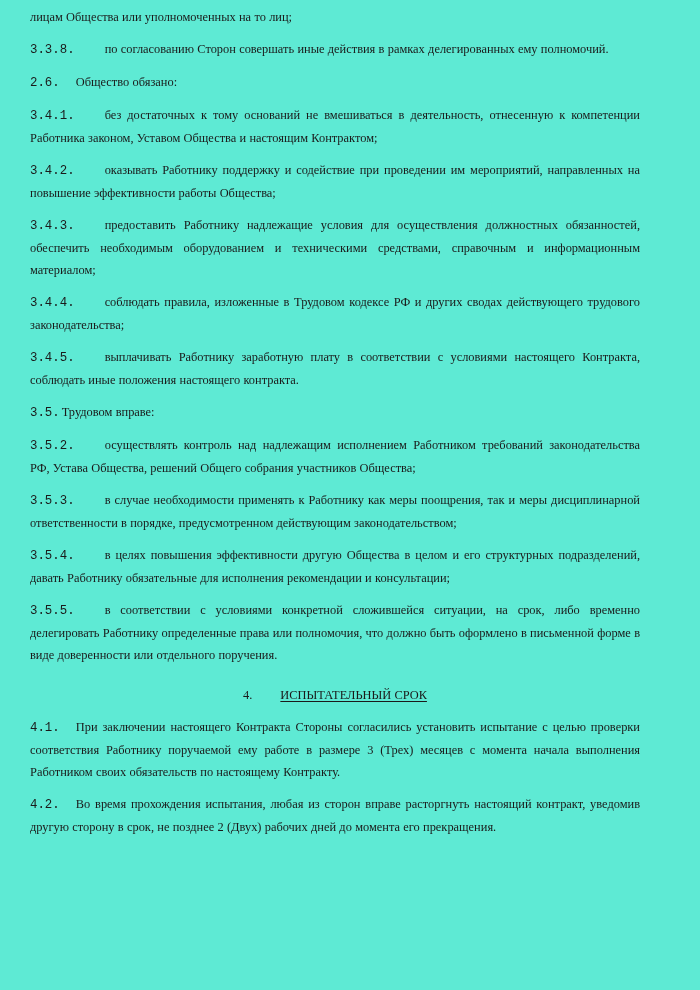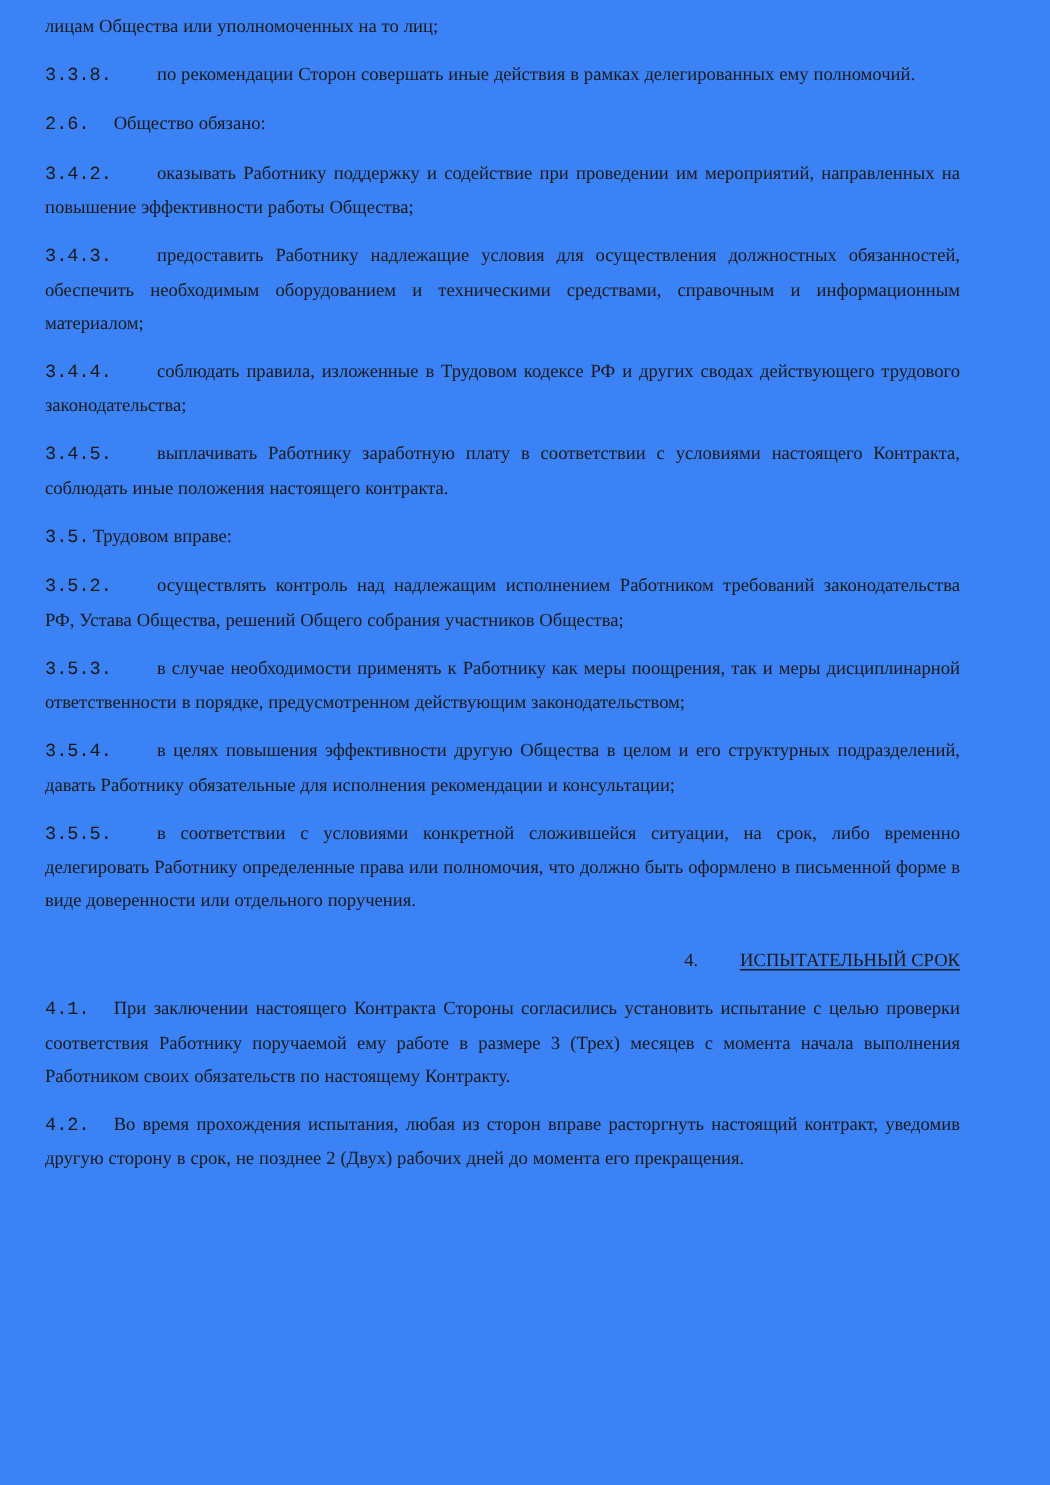--- a/index.html
+++ b/index.html
@@ -13,21 +13,21 @@
     font-family: "Liberation Serif", "DejaVu Serif", serif;
     color: #1a1a1a;
     overflow: hidden;
   }
   #page {
     position: relative;
     width: 700px;
     height: 990px;
     box-sizing: border-box;
     padding: 6px 60px 0 30px;
-    background: #3b82f6;
+    background: #5eead4;
   }
   
   .p {
     font-size: 12.4px;
     line-height: 22px;
     text-align: justify;
     text-justify: inter-word;
     margin: 0 0 10px 0;
     hyphens: none;
     word-spacing: 0.2px;
@@ -44,39 +44,40 @@
   
   .tab-l3 { display: inline-block; width: 30px; }
   .tab-l2 { display: inline-block; width: 16px; }
   .tab-l2-tight { display: inline-block; width: 2px; }
 
   
   .heading {
     font-size: 12.4px;
     line-height: 22px;
     margin: 18px 0 10px 0;
-    text-align: right;
+    text-align: center;
   }
   .heading .hnum { white-space: pre; }
   .heading .htab { display: inline-block; width: 28px; }
   .heading .htitle {
     text-decoration: underline;
     text-underline-offset: 2px;
   }
   
   .p:last-child { margin-bottom: 0; }
 </style>
 </head>
 <body>
 
 <div id="page">
   <div id="content">
       <p class="p cont"><span>лицам Общества или уполномоченных на то лиц;</span></p>
-      <p class="p"><span class="num">3.3.8.</span><span class="tab-l3"></span><span>по рекомендации Сторон совершать иные действия в рамках делегированных ему полномочий.</span></p>
+      <p class="p"><span class="num">3.3.8.</span><span class="tab-l3"></span><span>по согласованию Сторон совершать иные действия в рамках делегированных ему полномочий.</span></p>
       <p class="p"><span class="num">2.6.</span><span class="tab-l2"></span><span>Общество обязано:</span></p>
+      <p class="p"><span class="num">3.4.1.</span><span class="tab-l3"></span><span>без достаточных к тому оснований не вмешиваться в деятельность, отнесенную к компетенции Работника законом, Уставом Общества и настоящим Контрактом;</span></p>
       <p class="p"><span class="num">3.4.2.</span><span class="tab-l3"></span><span>оказывать Работнику поддержку и содействие при проведении им мероприятий, направленных на повышение эффективности работы Общества;</span></p>
       <p class="p"><span class="num">3.4.3.</span><span class="tab-l3"></span><span>предоставить Работнику надлежащие условия для осуществления должностных обязанностей, обеспечить необходимым оборудованием и техническими средствами, справочным и информационным материалом;</span></p>
       <p class="p"><span class="num">3.4.4.</span><span class="tab-l3"></span><span>соблюдать правила, изложенные в Трудовом кодексе РФ и других сводах действующего трудового законодательства;</span></p>
       <p class="p"><span class="num">3.4.5.</span><span class="tab-l3"></span><span>выплачивать Работнику заработную плату в соответствии с условиями настоящего Контракта, соблюдать иные положения настоящего контракта.</span></p>
       <p class="p"><span class="num">3.5.</span><span class="tab-l2-tight"></span><span>Трудовом вправе:</span></p>
       <p class="p"><span class="num">3.5.2.</span><span class="tab-l3"></span><span>осуществлять контроль над надлежащим исполнением Работником требований законодательства РФ, Устава Общества, решений Общего собрания участников Общества;</span></p>
       <p class="p"><span class="num">3.5.3.</span><span class="tab-l3"></span><span>в случае необходимости применять к Работнику как меры поощрения, так и меры дисциплинарной ответственности в порядке, предусмотренном действующим законодательством;</span></p>
       <p class="p"><span class="num">3.5.4.</span><span class="tab-l3"></span><span>в целях повышения эффективности другую Общества в целом и его структурных подразделений, давать Работнику обязательные для исполнения рекомендации и консультации;</span></p>
       <p class="p"><span class="num">3.5.5.</span><span class="tab-l3"></span><span>в соответствии с условиями конкретной сложившейся ситуации, на срок, либо временно делегировать Работнику определенные права или полномочия, что должно быть оформлено в письменной форме в виде доверенности или отдельного поручения.</span></p>
       <div class="heading"><span class="hnum">4.</span><span class="htab"></span><span class="htitle">ИСПЫТАТЕЛЬНЫЙ СРОК</span></div>

